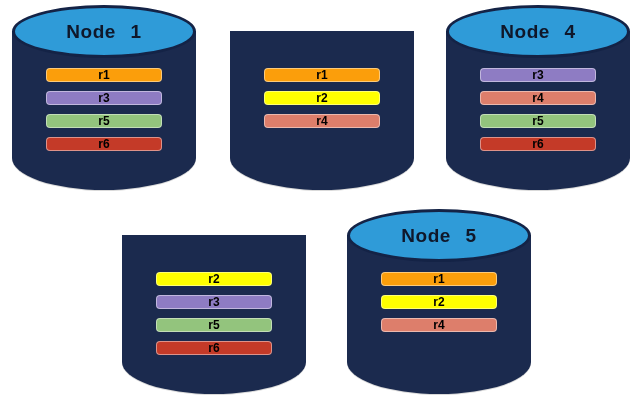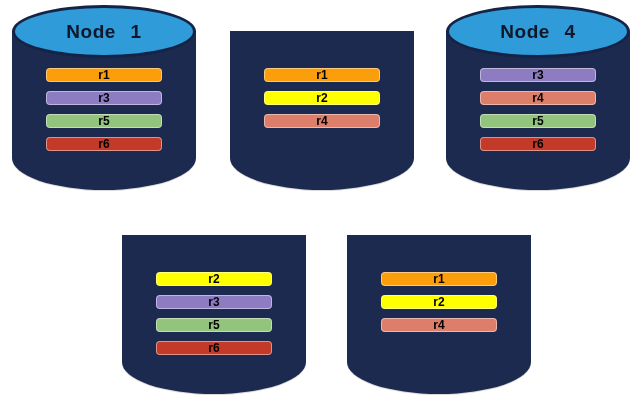--- a/index.html
+++ b/index.html
@@ -124,19 +124,22 @@
       <div class="bars">
         <div class="replica-bar" style="background: rgb(255, 255, 0); color: rgb(0, 0, 0);">r2</div>
         <div class="replica-bar" style="background: rgb(142, 124, 195); color: rgb(0, 0, 0);">r3</div>
         <div class="replica-bar" style="background: rgb(147, 196, 125); color: rgb(0, 0, 0);">r5</div>
         <div class="replica-bar" style="background: rgb(196, 58, 40); color: rgb(0, 0, 0);">r6</div>
       </div>
     </div>
 
     <div class="cylinder pos-5">
       <div class="cyl-body"></div>
+      <div class="cyl-top">
+        <span class="node-label">Node 5</span>
+      </div>
       <div class="bars">
         <div class="replica-bar" style="background: rgb(251, 158, 11); color: rgb(0, 0, 0);">r1</div>
         <div class="replica-bar" style="background: rgb(255, 255, 0); color: rgb(0, 0, 0);">r2</div>
         <div class="replica-bar" style="background: rgb(221, 126, 107); color: rgb(0, 0, 0);">r4</div>
       </div>
     </div>
   </div>
 
 </body></html>

